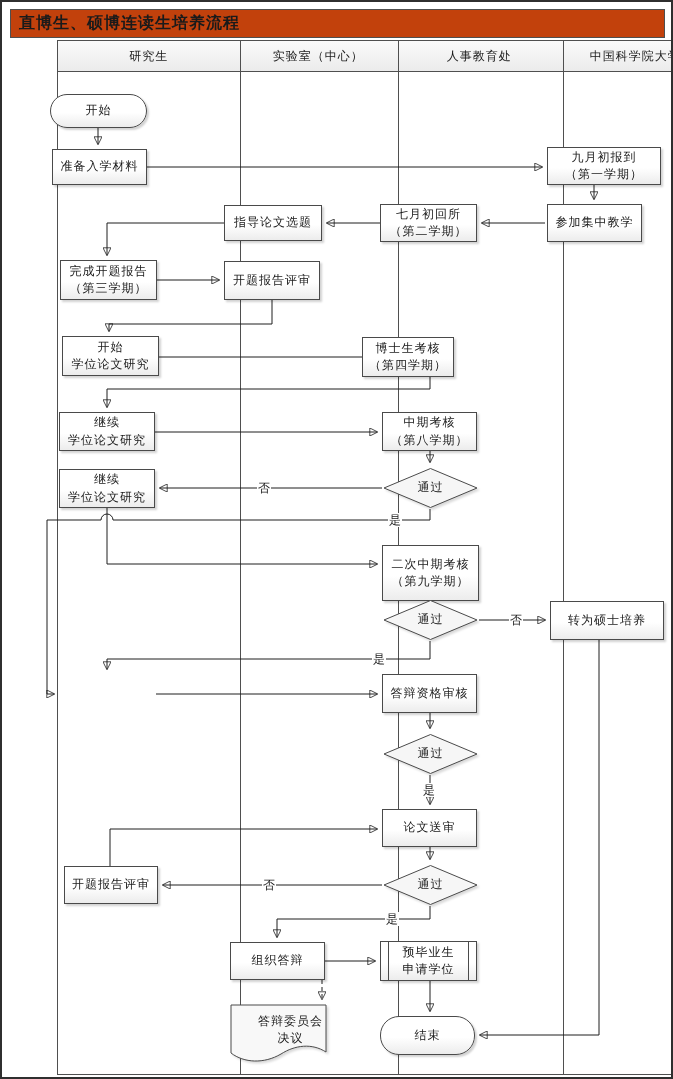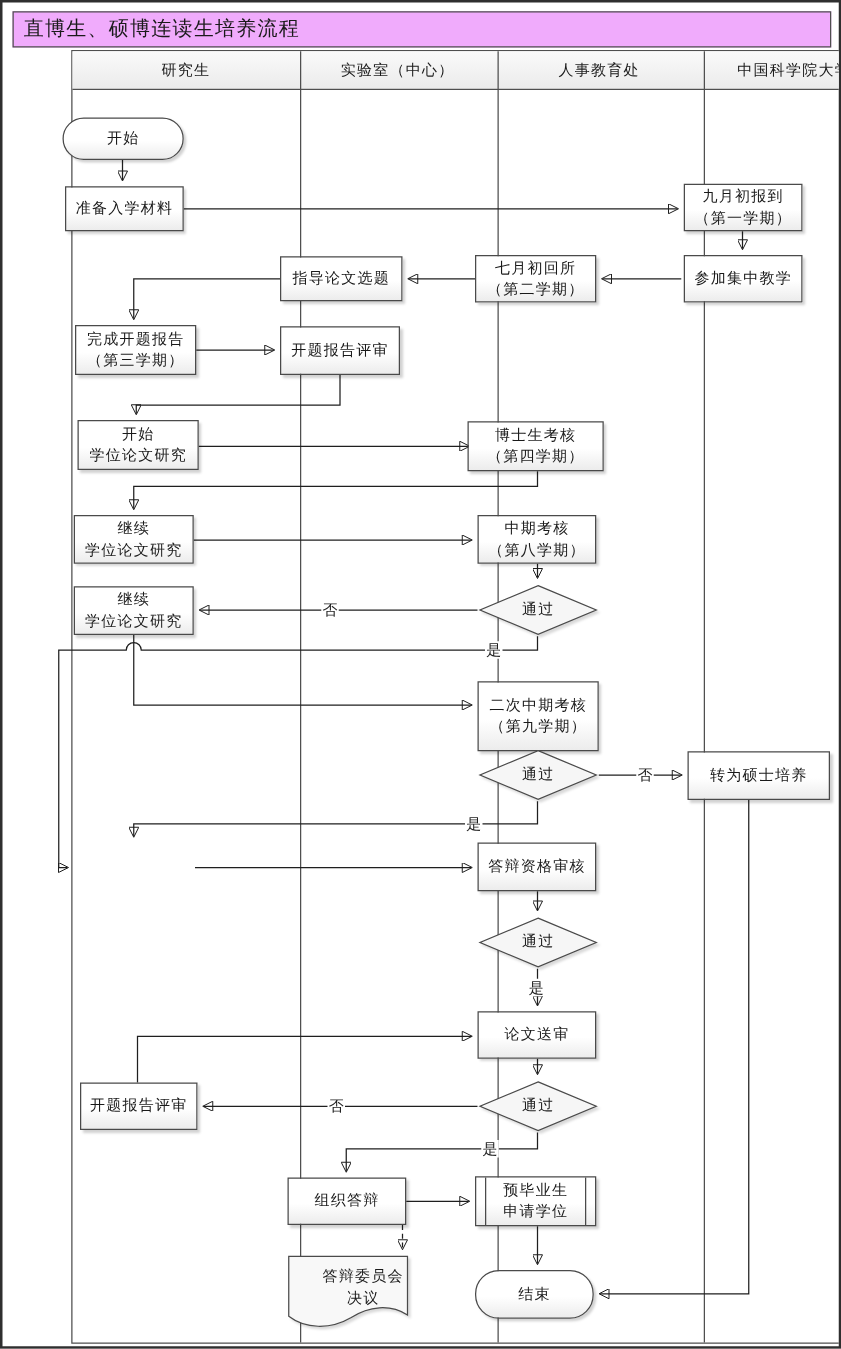--- a/index.html
+++ b/index.html
@@ -12,22 +12,22 @@
     font-family:"DejaVu Serif","Liberation Serif",serif;
     color:#1a1a1a;
     overflow:hidden;
   }
   
   .title-box{
     position:absolute;left:8px;top:7px;width:655px;height:29px;
     border:1px solid #4f4f4f;box-sizing:border-box;
     display:flex;align-items:center;
     padding-left:8px;
-    font-size:16px;font-weight:normal;letter-spacing:1px;
-    background:#f0abfc;
+    font-size:16px;font-weight:bold;letter-spacing:1px;
+    background:#c2410c;
   }
   
   .lane-table{
     position:absolute;left:10px;top:38px;width:653px;height:1035px;
     border:1px solid #4f4f4f;box-sizing:border-box;margin-left:45px;
   }
   .lane-header{
     position:absolute;left:0;top:0;right:0;height:30px;
     border-bottom:1px solid #4f4f4f;
     background:linear-gradient(#fafafa,#ebebeb);
@@ -151,21 +151,21 @@
   </svg>
 
   <div class="node stadium" style="left:48px;top:92px;width:97px;height:34px">
     <span class="lbl">开始</span>
   </div>
 
   <div class="node process" style="left:50px;top:147px;width:95px;height:36px">
     <span class="lbl">准备入学材料</span>
   </div>
 
-  <div class="node process" style="left:545px;top:145px;width:95px;height:38px">
+  <div class="node process" style="left:545px;top:145px;width:114px;height:38px">
     <span class="lbl">九月初报到
 （第一学期）</span>
   </div>
 
   <div class="node process" style="left:545px;top:202px;width:95px;height:38px">
     <span class="lbl">参加集中教学</span>
   </div>
 
   <div class="node process" style="left:222px;top:203px;width:98px;height:36px">
     <span class="lbl">指导论文选题</span>
@@ -183,21 +183,21 @@
 
   <div class="node process" style="left:222px;top:259px;width:96px;height:39px">
     <span class="lbl">开题报告评审</span>
   </div>
 
   <div class="node process" style="left:60px;top:334px;width:97px;height:40px">
     <span class="lbl">开始
 学位论文研究</span>
   </div>
 
-  <div class="node process" style="left:372px;top:335px;width:109px;height:40px">
+  <div class="node process" style="left:360px;top:335px;width:92px;height:40px">
     <span class="lbl">博士生考核
 （第四学期）</span>
   </div>
 
   <div class="node process" style="left:57px;top:410px;width:96px;height:39px">
     <span class="lbl">继续
 学位论文研究</span>
   </div>
 
   <div class="node process" style="left:380px;top:410px;width:95px;height:39px">

